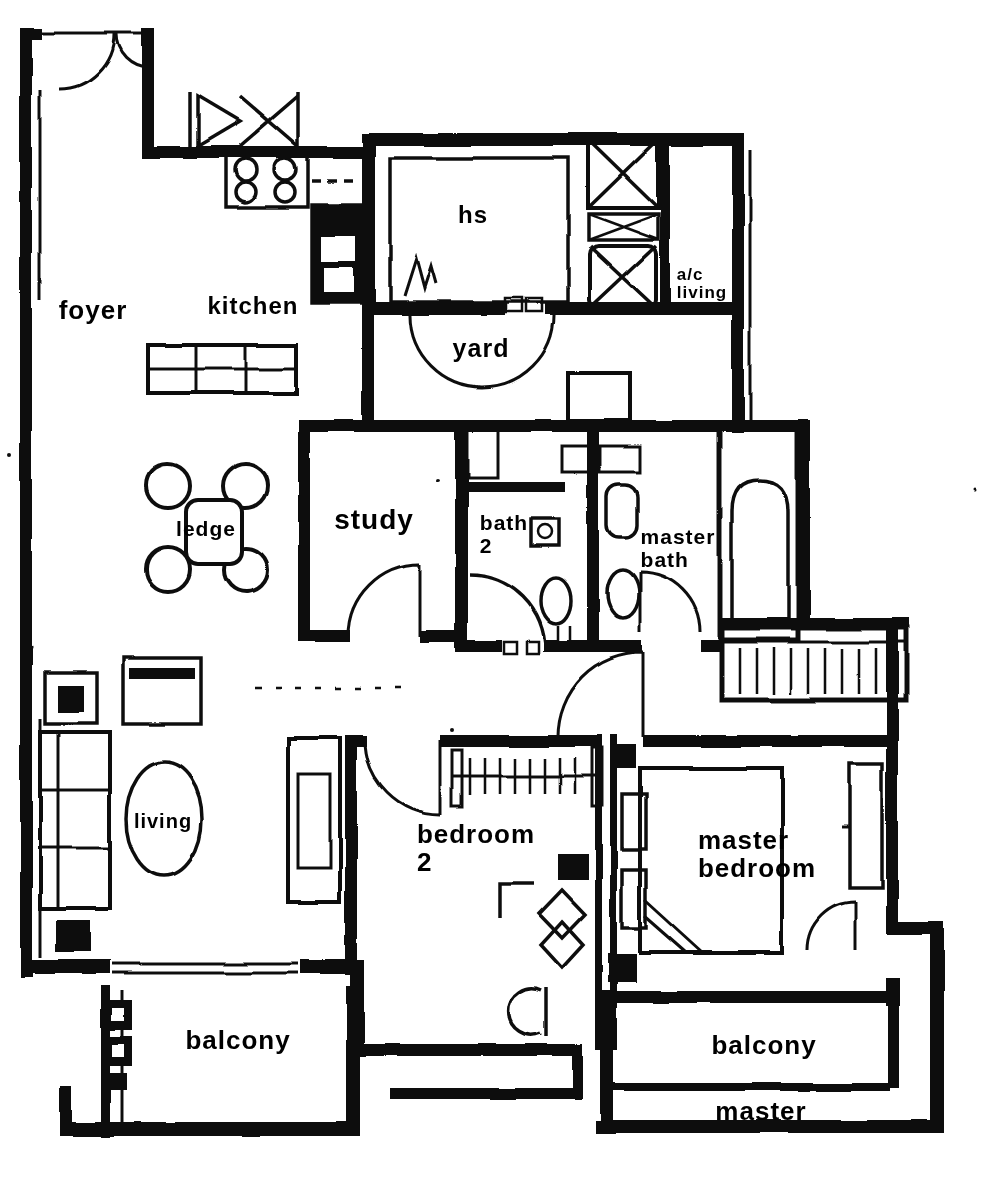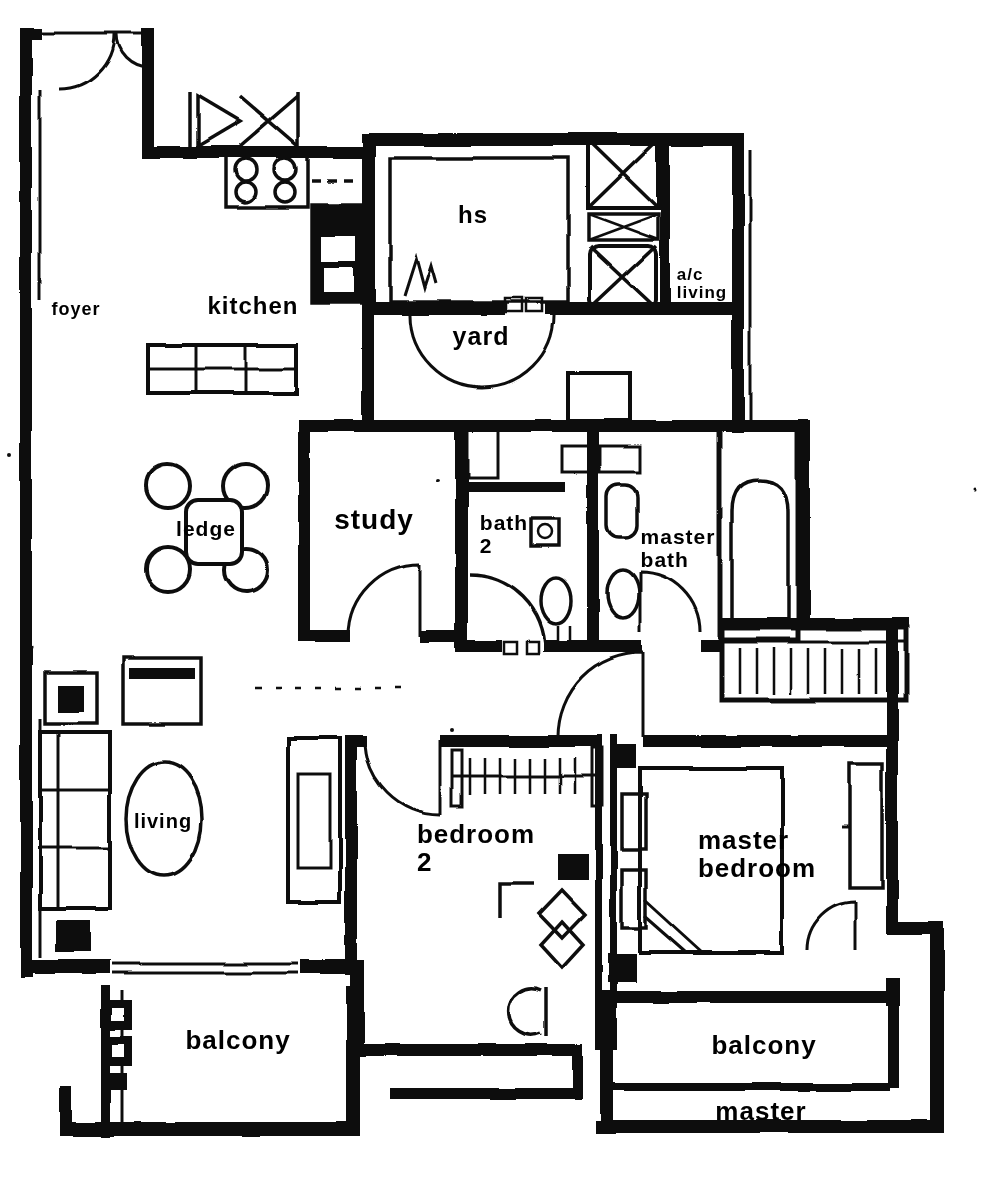--- a/index.html
+++ b/index.html
@@ -262,25 +262,25 @@
     <circle cx="29" cy="537" r="2.5"></circle>
     <circle cx="30" cy="648" r="2.5"></circle>
     <circle cx="452" cy="730" r="2"></circle>
     <circle cx="975" cy="490" r="1.5"></circle>
     <circle cx="438" cy="480" r="2"></circle>
   </g>
 
   </g>
 </svg>
 
-<div class="lbl" style="left:76px;top:310px;font-size:18px"><span>foyer</span></div>
+<div class="lbl" style="left:93px;top:310px;font-size:26px"><span>foyer</span></div>
 <div class="lbl" style="left:253px;top:306px;font-size:24px"><span>kitchen</span></div>
 <div class="lbl" style="left:473px;top:215px;font-size:24px"><span>hs</span></div>
 <div class="lbl" style="left:702px;top:284px;font-size:17px"><span>a/c</span><span>living</span></div>
-<div class="lbl" style="left:481px;top:336px;font-size:25px"><span>yard</span></div>
+<div class="lbl" style="left:481px;top:348px;font-size:25px"><span>yard</span></div>
 <div class="lbl" style="left:206px;top:529px;font-size:21px"><span>ledge</span></div>
 <div class="lbl" style="left:374px;top:520px;font-size:28px"><span>study</span></div>
 <div class="lbl" style="left:504px;top:535px;font-size:21px"><span>bath</span><span>2</span></div>
 <div class="lbl" style="left:678px;top:549px;font-size:21px"><span>master</span><span>bath</span></div>
 <div class="lbl" style="left:163px;top:822px;font-size:20px"><span>living</span></div>
 <div class="lbl" style="left:476px;top:848px;font-size:26px"><span>bedroom</span><span>2</span></div>
 <div class="lbl" style="left:757px;top:854px;font-size:26px"><span>master</span><span>bedroom</span></div>
 <div class="lbl" style="left:238px;top:1040px;font-size:26px"><span>balcony</span></div>
 <div class="lbl" style="left:764px;top:1045px;font-size:26px"><span>balcony</span></div>
 <div class="lbl" style="left:761px;top:1111px;font-size:26px"><span>master</span></div>

